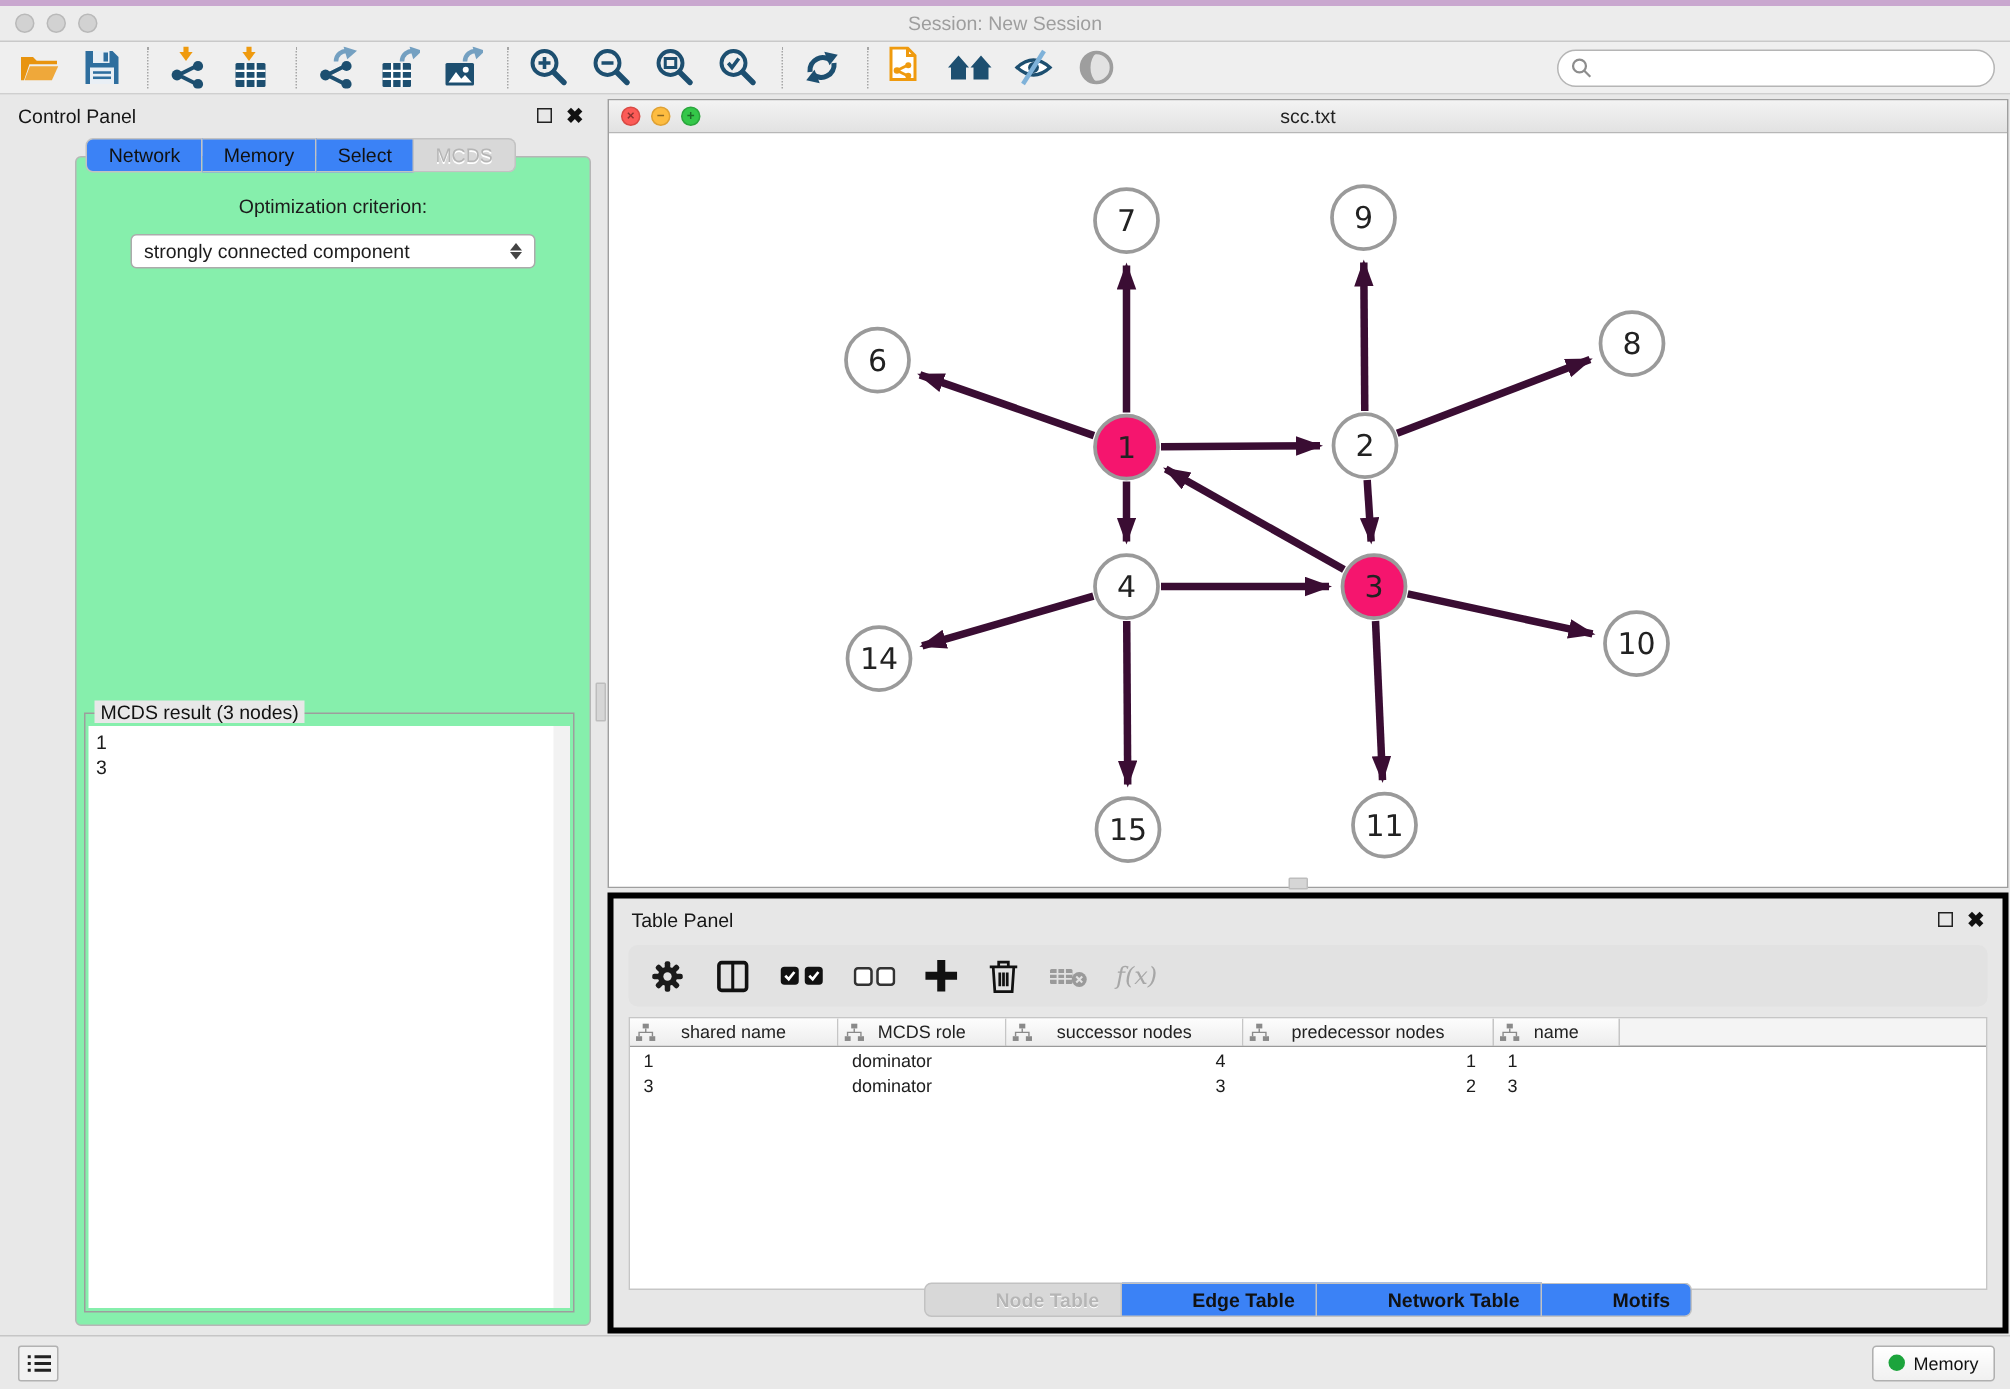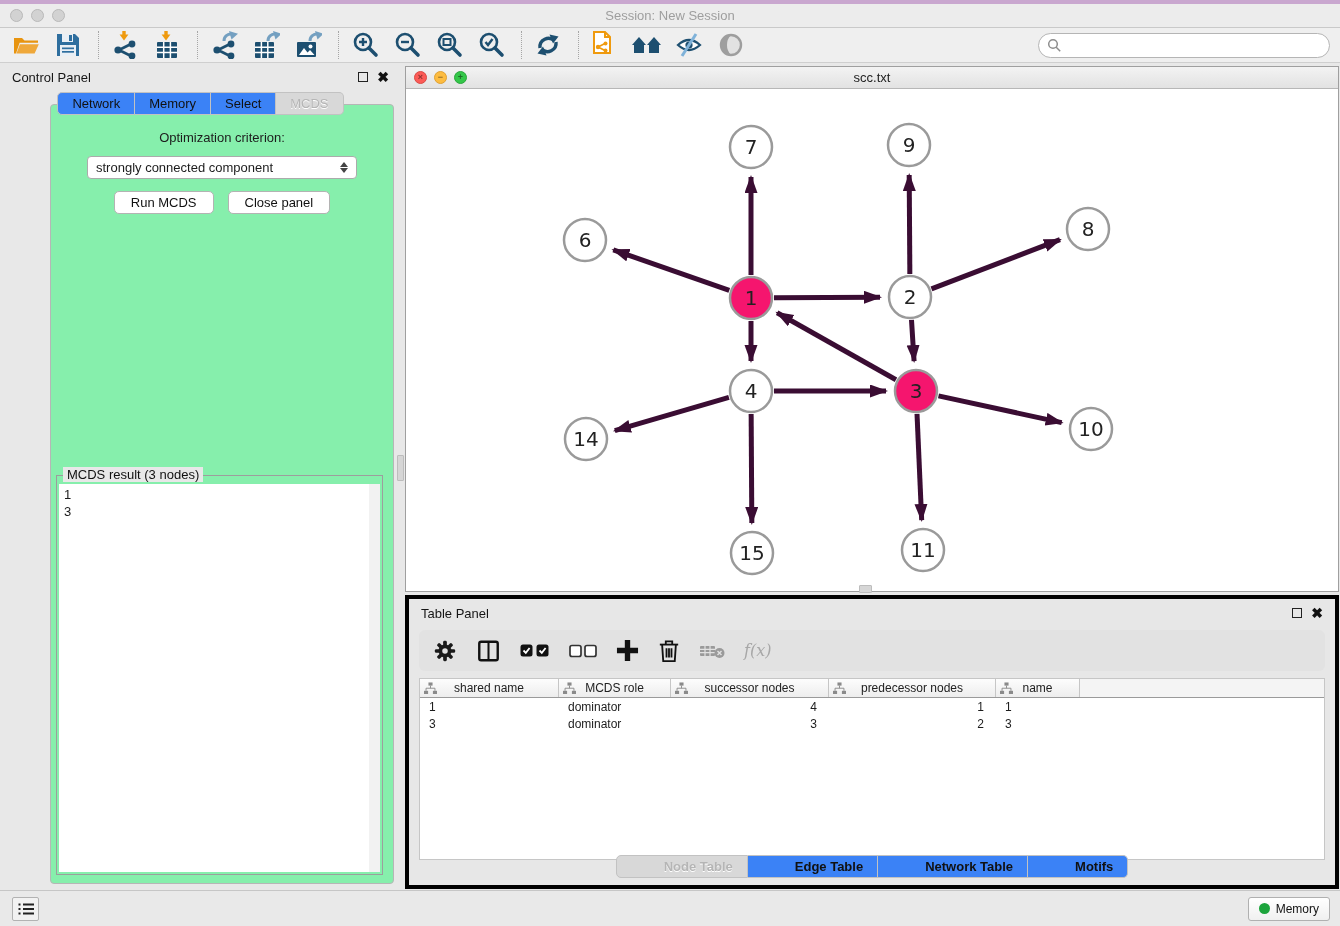--- a/index.html
+++ b/index.html
@@ -307,24 +307,20 @@
       <span class="tab active">MCDS</span>
     </div>
   <div class="cp-body">
     <div class="opt-label">Optimization criterion:</div>
     <div class="select-box">
       <span>strongly connected component</span>
       <span class="stepper">
           <i class="up"></i>
           <i class="down"></i>
         </span>
-    </div>
-    <div class="cp-buttons">
-      <span class="btn">Run MCDS</span>
-      <span class="btn">Close panel</span>
     </div>
     <div class="result-group">
       <span class="result-legend">MCDS result (3 nodes)</span>
       <div class="result-area">1
 3</div>
       <div class="result-scroll"></div>
     </div>
   </div>
 </div>
 

